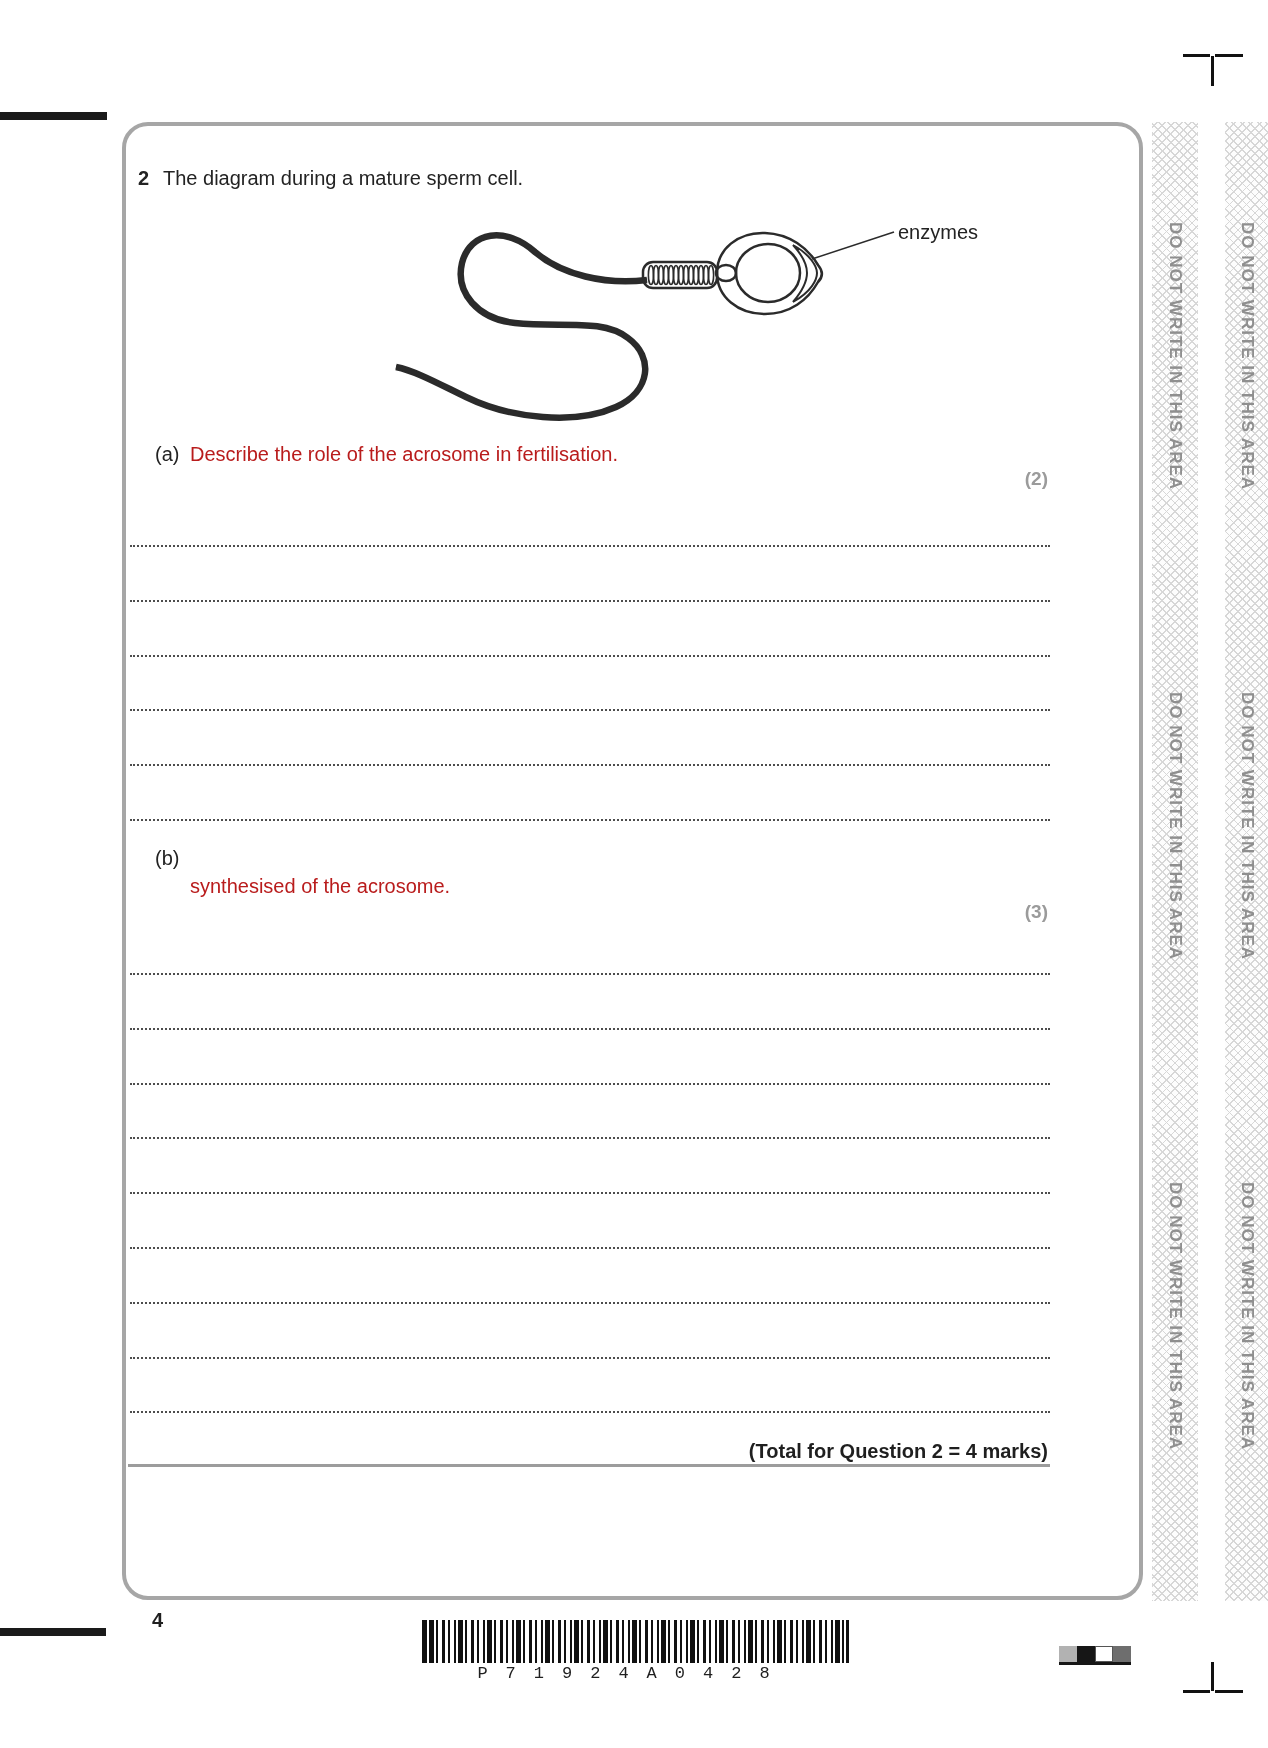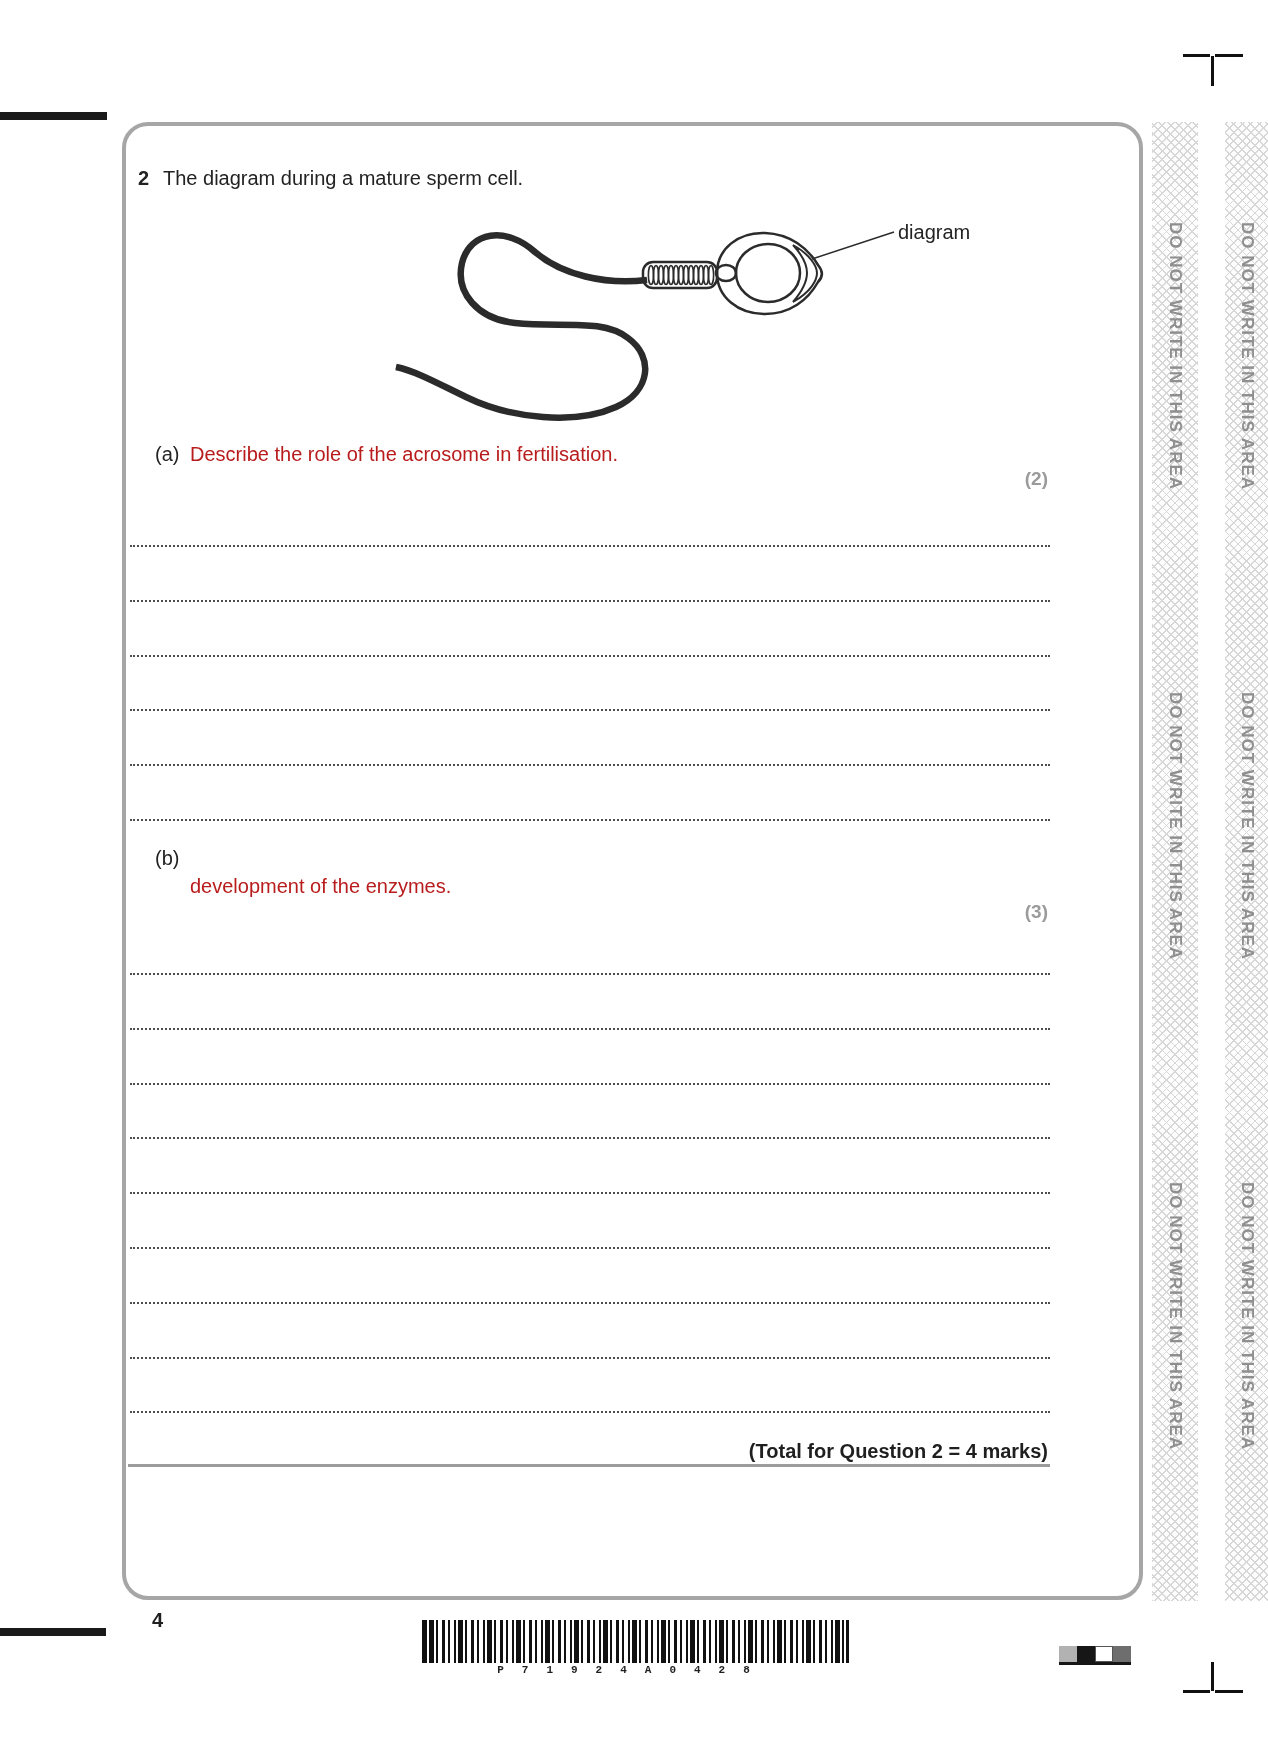--- a/index.html
+++ b/index.html
@@ -55,22 +55,22 @@
   #page-number{position:absolute;left:152px;top:1609px;font-size:20px;font-weight:bold;color:#1f1f1f;}
   #barcode{
     position:absolute;left:422px;top:1620px;width:421px;height:43px;
     border-left:3px solid #111;border-right:3px solid #111;
     background:repeating-linear-gradient(to right,
       #111 0 2px,#fff 2px 4px,#111 4px 9px,#fff 9px 11px,#111 11px 13px,
       #fff 13px 17px,#111 17px 20px,#fff 20px 23px,#111 23px 25px,#fff 25px 29px);
   }
   #barcode-text{
     position:absolute;left:422px;top:1664px;width:421px;text-align:center;
-    font-family:"Liberation Mono", monospace;font-size:11px;color:#1f1f1f;
-    letter-spacing:18px;white-space:nowrap;font-weight:bold;
+    font-family:"Liberation Mono", monospace;font-size:17px;color:#1f1f1f;
+    letter-spacing:18px;white-space:nowrap;
   }
   #calibration-squares{
     position:absolute;left:1059px;top:1646px;display:flex;
     border-bottom:3px solid #161616;
   }
   .cal-sq{width:18px;height:16px;box-sizing:border-box;}
   
   .strip{
     position:absolute;top:122px;height:1479px;
     background-color:#fdfdfd;
@@ -137,36 +137,36 @@
       <ellipse class="ln" stroke-width="1.6" cx="341" cy="90" rx="2.6" ry="9.5" fill="none"></ellipse>
     </g>
 
     <path fill="#ffffff" class="ln" stroke-width="2.5" d="M 347,88 C 347,64 368,47 395,48 C 420,49 438,63 448,80 C 453,86 453,92 448,97 C 438,115 420,129 395,129 C 368,129 347,112 347,88 Z"></path>
     <ellipse cx="398" cy="88" rx="32" ry="29" fill="#ffffff" class="ln" stroke-width="2.5"></ellipse>
     <path fill="#ffffff" class="ln" stroke-width="2" d="M 423,60 C 441,70 447,82 447,88 C 447,95 441,107 423,117 C 434,104 437,95 437,88 C 437,81 434,72 423,60 Z"></path>
     <ellipse cx="356" cy="88" rx="10" ry="8" fill="#ffffff" class="ln" stroke-width="2.5"></ellipse>
 
     <line x1="442" y1="74" x2="524" y2="47" stroke="#2b2b2b" stroke-width="1.5"></line>
   </svg>
-  <span id="acrosome-label">diagram</span>
+  <span id="acrosome-label">enzymes</span>
 
   <span id="part-a-label" class="part-label">(a)</span>
   <span id="part-a-text" class="part-text">Describe the role of the acrosome in fertilisation.</span>
   <span id="mark-a" class="mark">(2)</span>
   <div id="lines-a" class="lines-block">
       <div class="answer-line" style="top: 0px;"></div>
       <div class="answer-line" style="top: 54.8px;"></div>
       <div class="answer-line" style="top: 109.6px;"></div>
       <div class="answer-line" style="top: 164.4px;"></div>
       <div class="answer-line" style="top: 219.2px;"></div>
       <div class="answer-line" style="top: 274px;"></div>
     </div>
 
   <span id="part-b-label" class="part-label">(b)</span>
-  <span id="part-b-text2" class="part-text">development of the enzymes.</span>
+  <span id="part-b-text2" class="part-text">synthesised of the acrosome.</span>
   <span id="mark-b" class="mark">(3)</span>
   <div id="lines-b" class="lines-block">
       <div class="answer-line" style="top: 0px;"></div>
       <div class="answer-line" style="top: 54.8px;"></div>
       <div class="answer-line" style="top: 109.6px;"></div>
       <div class="answer-line" style="top: 164.4px;"></div>
       <div class="answer-line" style="top: 219.2px;"></div>
       <div class="answer-line" style="top: 274px;"></div>
       <div class="answer-line" style="top: 328.8px;"></div>
       <div class="answer-line" style="top: 383.6px;"></div>

